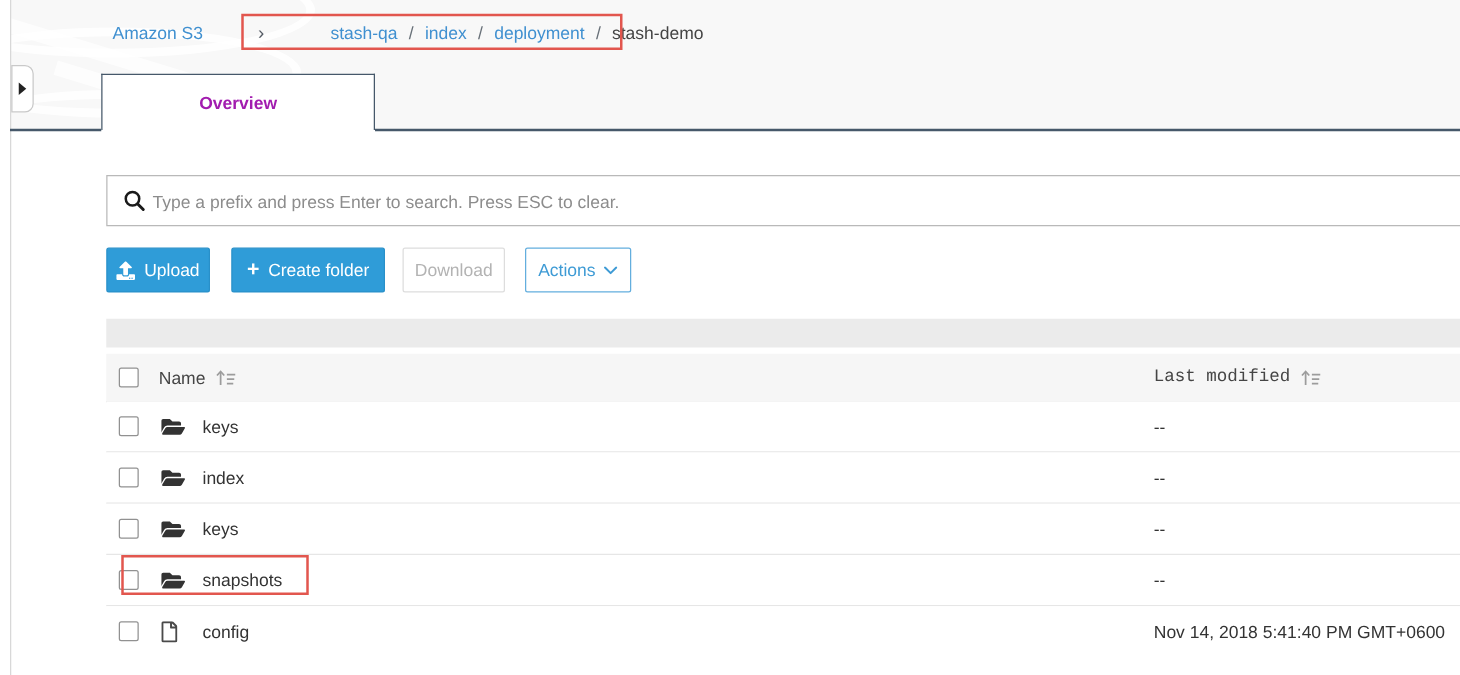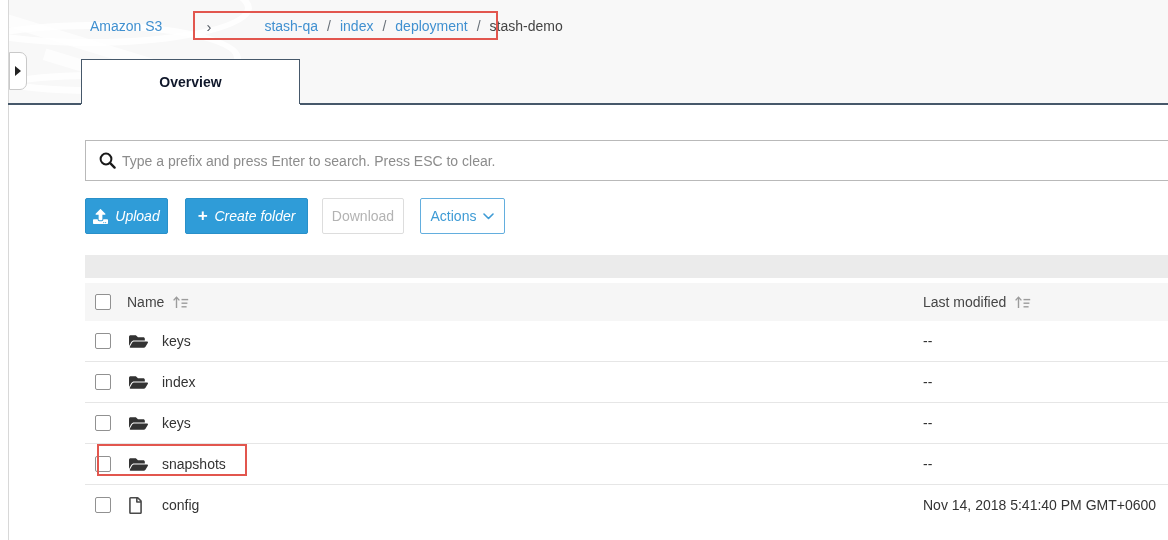--- a/index.html
+++ b/index.html
@@ -33,48 +33,48 @@
   .bc-slash{color:#687078;margin:0 9px;}
   .bc-current{color:#444;}
 
   
   .tabline{position:absolute;top:103px;height:1.5px;background:#46586a;z-index:1;}
   .tabline-left{left:8px;width:73px;}
   .tabline-right{left:300px;width:868px;}
   .tab{position:absolute;left:81px;top:59px;width:219px;height:45px;background:#fff;
     border:1.5px solid #46586a;border-bottom:none;box-sizing:border-box;z-index:2;
     display:flex;align-items:center;justify-content:center;cursor:pointer;}
-  .tab-label{font-size:14px;font-weight:bold;color:#0f172a;}
+  .tab-label{font-size:14px;font-weight:bold;color:#a21caf;}
 
   
   .search-box{position:absolute;left:85px;top:140px;right:-2px;height:41px;background:#fff;
     border:1px solid #b9b9b9;box-sizing:border-box;}
   .search-box svg{position:absolute;left:12px;top:10px;}
   .search-input{position:absolute;left:0;top:0;width:100%;height:100%;border:none;outline:none;
     box-sizing:border-box;padding:0 10px 0 36px;font-family:"Liberation Sans",sans-serif;
     font-size:14px;color:#ec4899;background:transparent;}
   .search-input::placeholder{color:#8c8c8c;opacity:1;}
 
   
   .btn{position:absolute;top:198px;height:36px;box-sizing:border-box;border-radius:2px;
     display:flex;align-items:center;justify-content:center;gap:7px;font-size:14px;cursor:pointer;}
-  .btn-blue{background:#2f9cd8;border:1px solid #2990c9;color:#fff;font-style:italic;}
+  .btn-blue{background:#2f9cd8;border:1px solid #2990c9;color:#fff;}
   .btn-upload{left:85px;width:83px;}
   .btn-create{left:185px;width:123px;}
   .btn-disabled{left:322px;width:82px;background:#fff;border:1px solid #ddd;color:#b3b3b3;cursor:default;}
   .btn-actions{left:420px;width:85px;background:#fff;border:1px solid #63aede;color:#3e9bd5;}
   .plus-glyph{font-size:17px;font-weight:bold;line-height:1;margin-top:-1px;}
 
   
   .strip{position:absolute;left:85px;top:255px;right:0;height:23px;background:#ebebeb;}
   .thead{position:absolute;left:85px;top:283px;right:0;height:38px;background:#f6f6f6;
     border-bottom:1px solid #c6c6c6;box-sizing:content-box;font-size:14px;color:#454545;}
   .col-head{position:absolute;top:0;height:38px;display:flex;align-items:center;gap:8px;cursor:pointer;justify-content:center;}
   .col-name{left:42px;}
-  .col-modified{left:838px;}
+  .col-modified{left:838px;font-family:Liberation Mono, monospace;}
   .checkbox{position:absolute;left:10px;width:16px;height:16px;background:#fff;
     border:1px solid #919191;border-radius:2px;box-sizing:border-box;cursor:pointer;}
   .thead .checkbox{top:11px;}
   .tbody{position:absolute;left:85px;top:321px;right:0;}
   .row{position:relative;height:40px;border-bottom:1px solid #e6e6e6;background:#fff;font-size:14px;}
   .row:last-child{border-bottom:none;text-align:center;}
   .row .checkbox{top:12px;}
   .row-icon{position:absolute;left:44px;top:12px;width:20px;height:17px;display:flex;align-items:center;}
   .row-name{position:absolute;left:77px;top:0;line-height:40px;color:#333;cursor:pointer;}
   .row-modified{position:absolute;left:838px;top:0;line-height:40px;color:#333;white-space:nowrap;}

